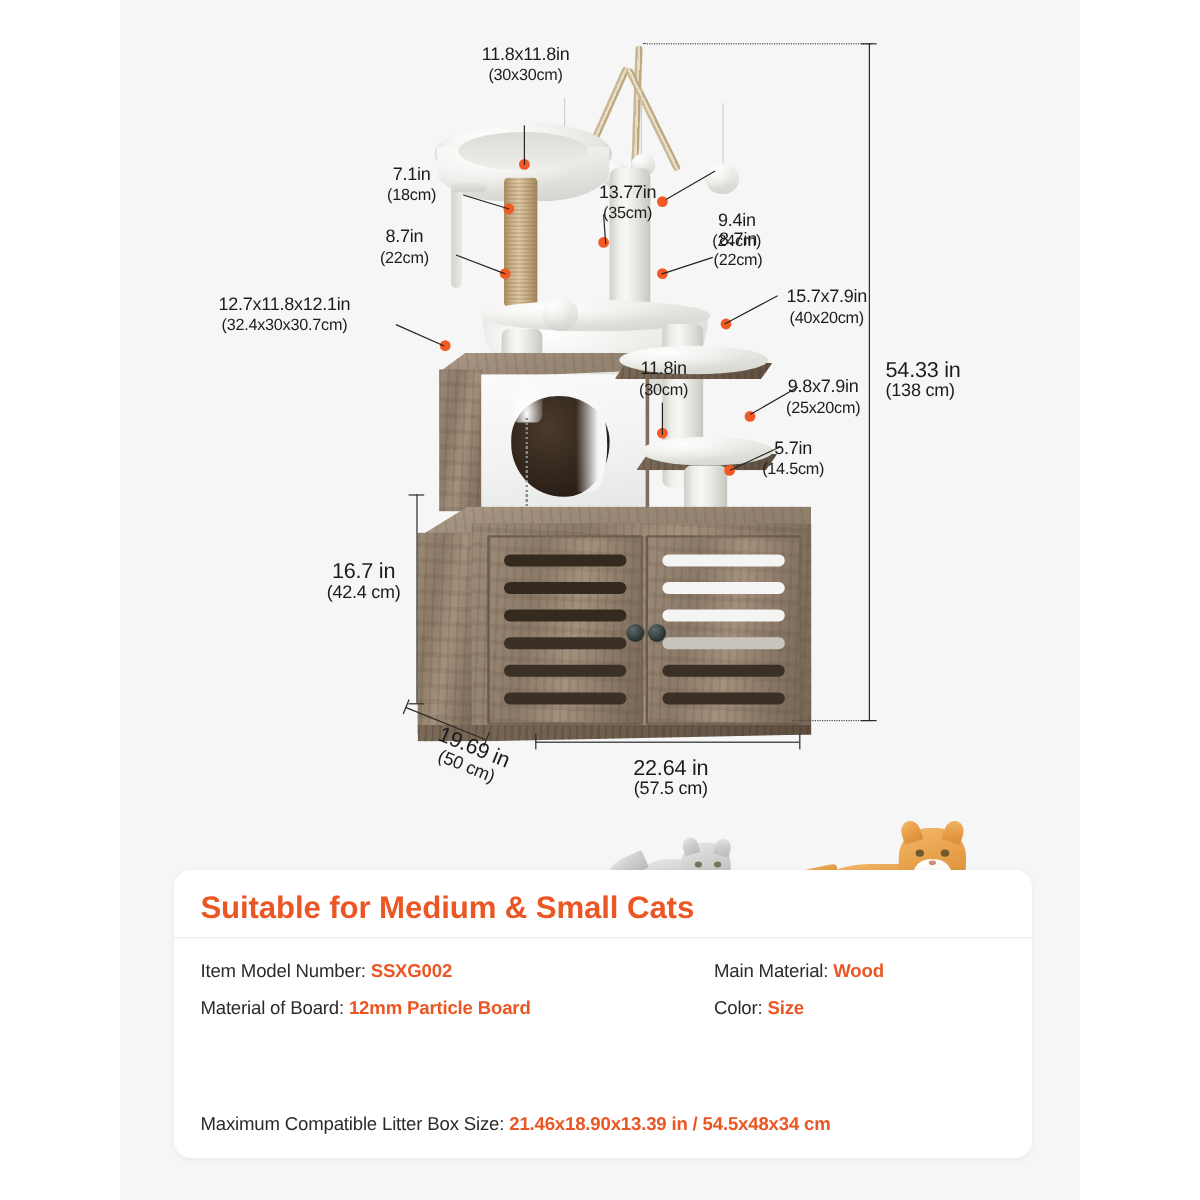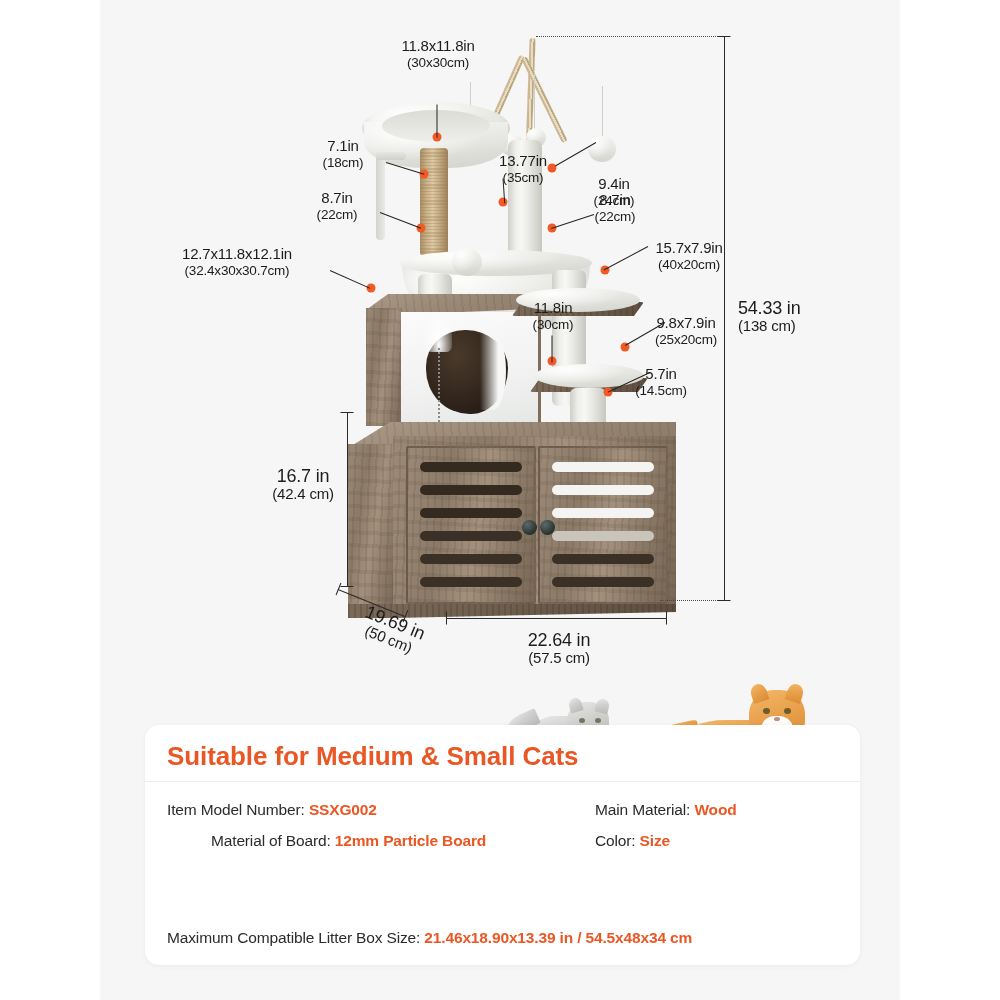--- a/index.html
+++ b/index.html
@@ -382,21 +382,21 @@
     <div class="abs furW" style="left:150px; top:82px; width:20px; height:14px; border-radius:7px;"></div>
   </div>
 
   <div id="spec-card">
     <div id="spec-head"></div>
     <div id="spec-title">Suitable for Medium &amp; Small Cats</div>
 
     <div class="spec-line" style="left:22px; top:76px;">
       <span>Item Model Number: </span><span class="val">SSXG002</span>
     </div>
-    <div class="spec-line" style="left:22px; top:107px;margin-left:44px;">
+    <div class="spec-line" style="left:22px; top:107px;">
       <span>Material of Board: </span><span class="val">12mm Particle Board</span>
     </div>
     <div class="spec-line" style="left:450px; top:76px;">
       <span>Main Material: </span><span class="val">Wood</span>
     </div>
     <div class="spec-line" style="left:450px; top:107px;">
       <span>Color: </span><span class="val">Size</span>
     </div>
     <div class="spec-line" style="left:22px; top:204px;">
       <span>Maximum Compatible Litter Box Size: </span><span class="val">21.46x18.90x13.39 in / 54.5x48x34 cm</span>

